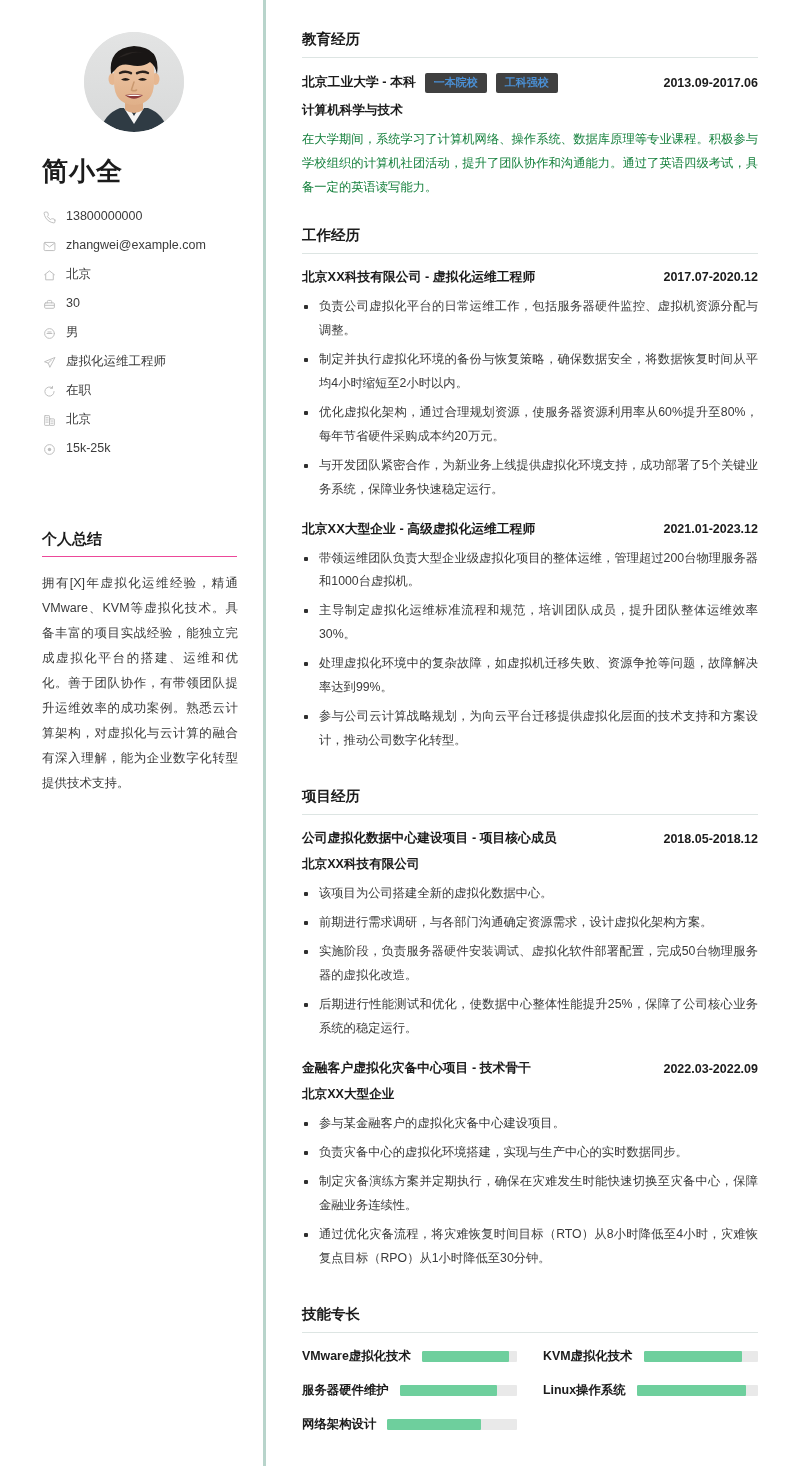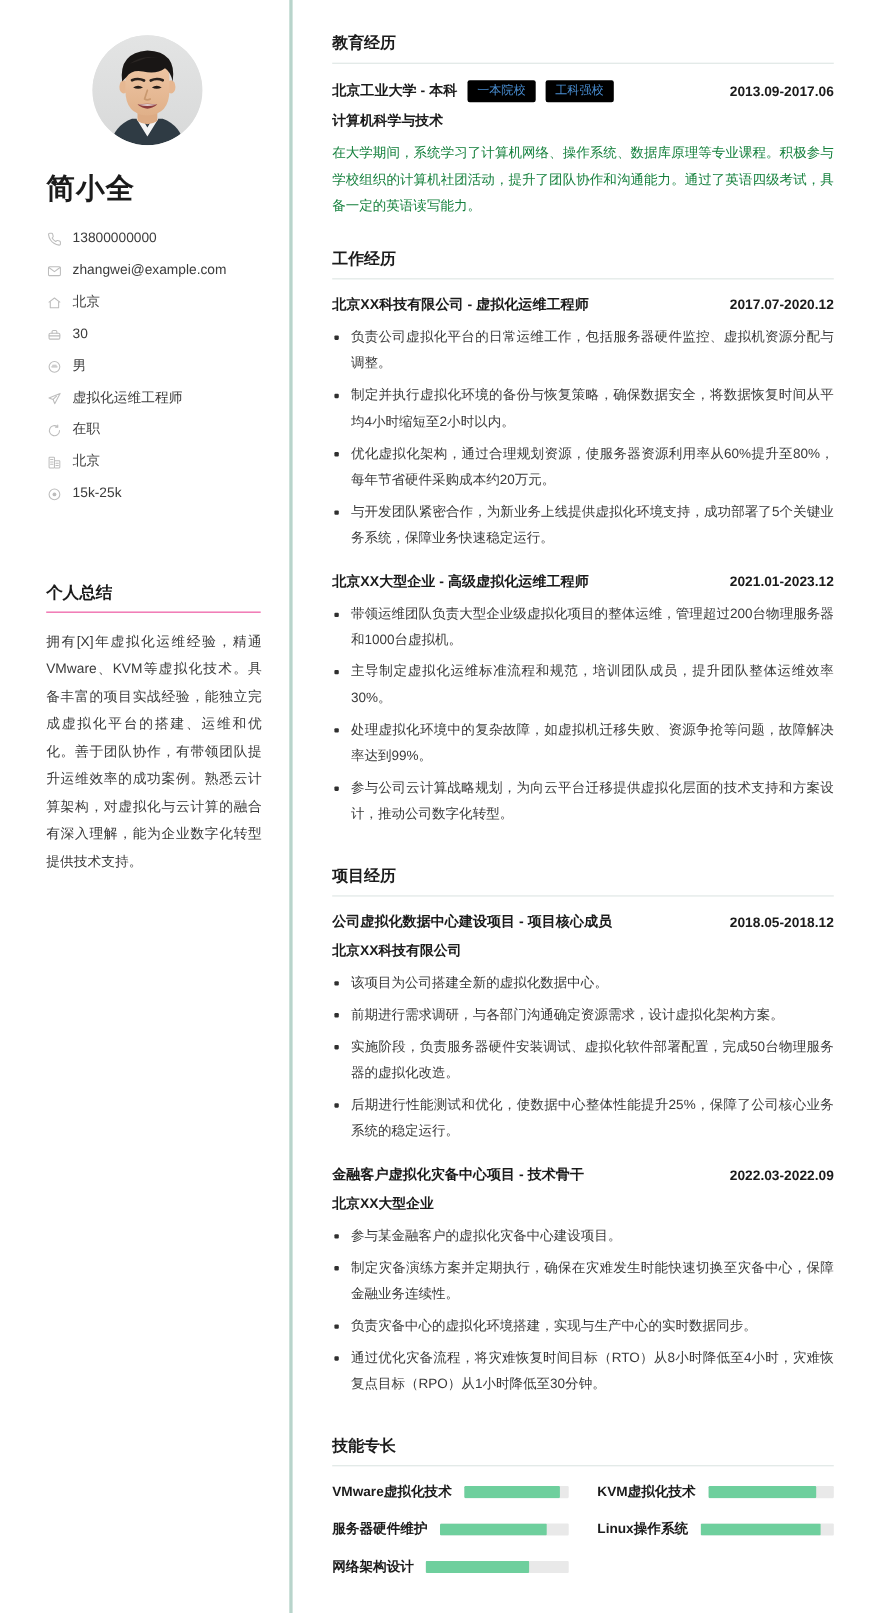--- a/index.html
+++ b/index.html
@@ -144,23 +144,23 @@
   .entry-date {
     font-size: 12.5px;
     font-weight: 700;
     color: #1b1b1b;
     white-space: nowrap;
     flex: 0 0 auto;
   }
   .tag {
     display: inline-block;
     font-size: 11px;
-    font-weight: 400;
+    font-weight: 700;
     color: #4a8fd4;
-    background: #000000;
+    background: #404040;
     padding: 2px 9px 3px;
     border-radius: 2px;
     white-space: nowrap;
     line-height: 1.35;
   }
 
   .entry-sub {
     font-size: 12.6px;
     font-weight: 700;
     color: #1b1b1b;
@@ -445,22 +445,22 @@
       </div>
 
       <div class="entry" style="margin-top:19px">
         <div class="entry-head">
           <span class="entry-title">金融客户虚拟化灾备中心项目 - 技术骨干</span>
           <span class="entry-date">2022.03-2022.09</span>
         </div>
         <div class="entry-sub">北京XX大型企业</div>
         <ul class="bullets">
           <li>参与某金融客户的虚拟化灾备中心建设项目。</li>
+          <li>负责灾备中心的虚拟化环境搭建，实现与生产中心的实时数据同步。</li>
           <li>制定灾备演练方案并定期执行，确保在灾难发生时能快速切换至灾备中心，保障金融业务连续性。</li>
-          <li>负责灾备中心的虚拟化环境搭建，实现与生产中心的实时数据同步。</li>
           <li>通过优化灾备流程，将灾难恢复时间目标（RTO）从8小时降低至4小时，灾难恢复点目标（RPO）从1小时降低至30分钟。</li>
         </ul>
       </div>
     </section>
 
     <section class="section" style="margin-top:34px">
       <h2 class="section-title">技能专长</h2>
       <div class="skills-grid">
         <div class="skill-row">
           <span class="skill-name">VMware虚拟化技术</span>

